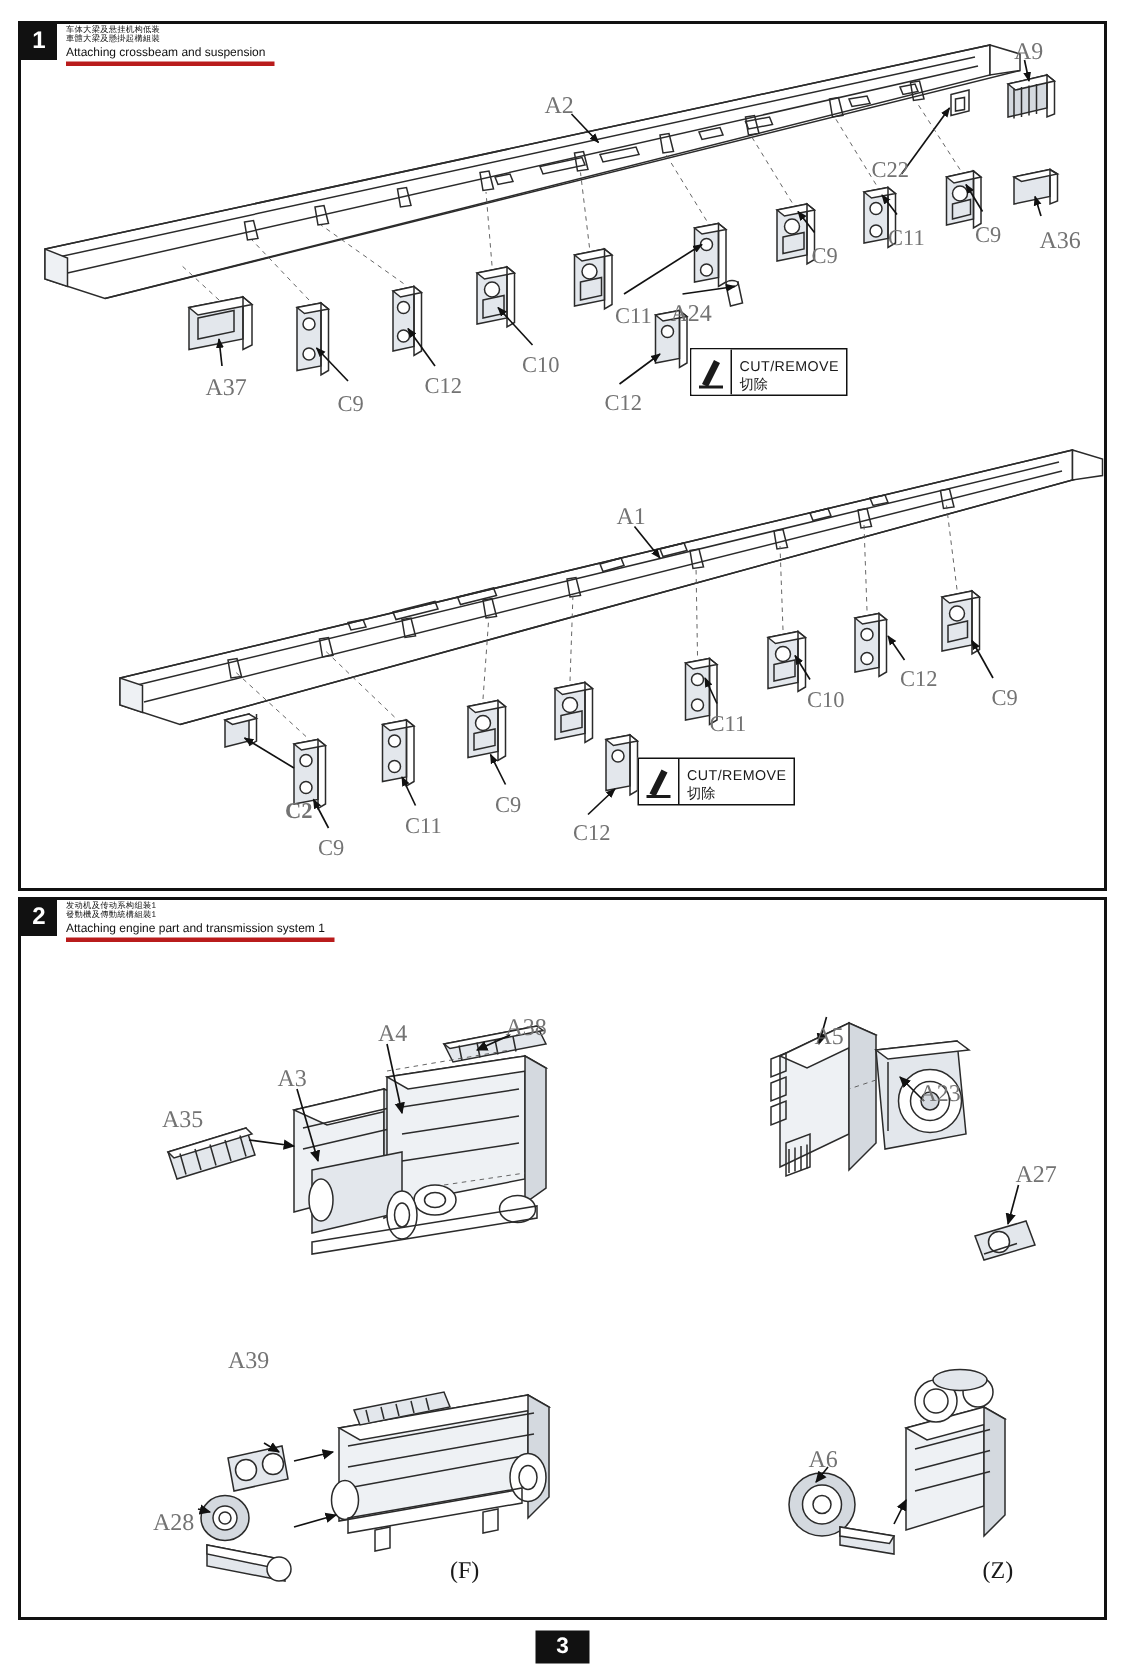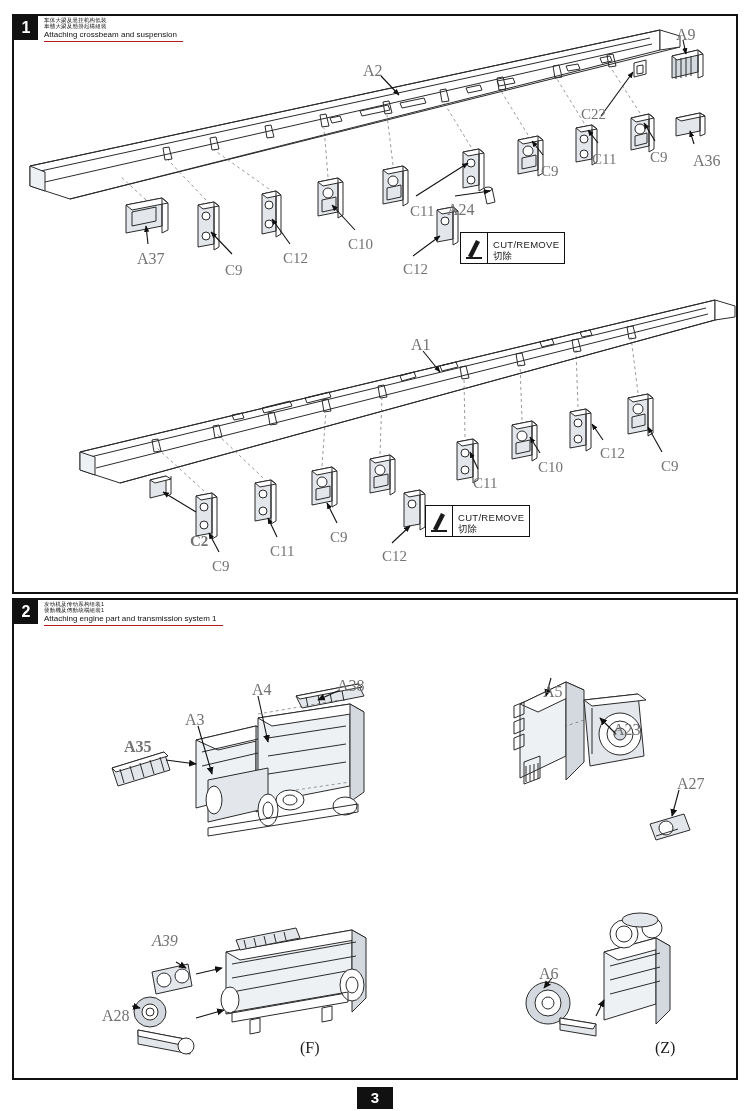--- a/index.html
+++ b/index.html
@@ -44,21 +44,21 @@
     font-size: 16px;
     font-weight: bold;
     line-height: 24px;
     text-align: center;
   }
   .step-title {
     position: absolute;
     left: 30px;
     top: 2px;
     line-height: 1.08;
-    border-bottom: 1px solid #b91c1c;
+    border-bottom: 3px solid #b91c1c;
     padding-bottom: 1px;
     padding-right: 6px;
   }
   .step-title .cn {
     font-size: 5.5px;
     letter-spacing: 0.2px;
     display: block;
     color: #111;
   }
   .step-title .en {
@@ -653,25 +653,25 @@
     </div>
     <div class="txt">
       <span class="t1">CUT/REMOVE</span>
       <span class="t2">切除</span>
     </div>
   </div>
 
   <div class="lbl big" style="left:252px; top:681px;">A4</div>
   <div class="lbl big" style="left:337px; top:677px;">A38</div>
   <div class="lbl big" style="left:185px; top:711px;">A3</div>
-  <div class="lbl big" style="left:124px; top:738px;font-weight:bold;">A35</div>
+  <div class="lbl big" style="left:108px; top:738px;">A35</div>
   <div class="lbl big" style="left:543px; top:663px;margin-top:20px;">A5</div>
   <div class="lbl big" style="left:613px; top:721px;">A23</div>
   <div class="lbl big" style="left:677px; top:775px;">A27</div>
-  <div class="lbl big" style="left:152px; top:932px;font-style:italic;">A39</div>
+  <div class="lbl big" style="left:152px; top:899px;">A39</div>
   <div class="lbl big" style="left:102px; top:1007px;">A28</div>
   <div class="lbl big" style="left:539px; top:965px;">A6</div>
 
   <div class="subcap" style="left:300px; top:1039px;">(F)</div>
   <div class="subcap" style="left:655px; top:1039px;">(Z)</div>
 
   <div class="page-number">3</div>
 
 </div>
 

